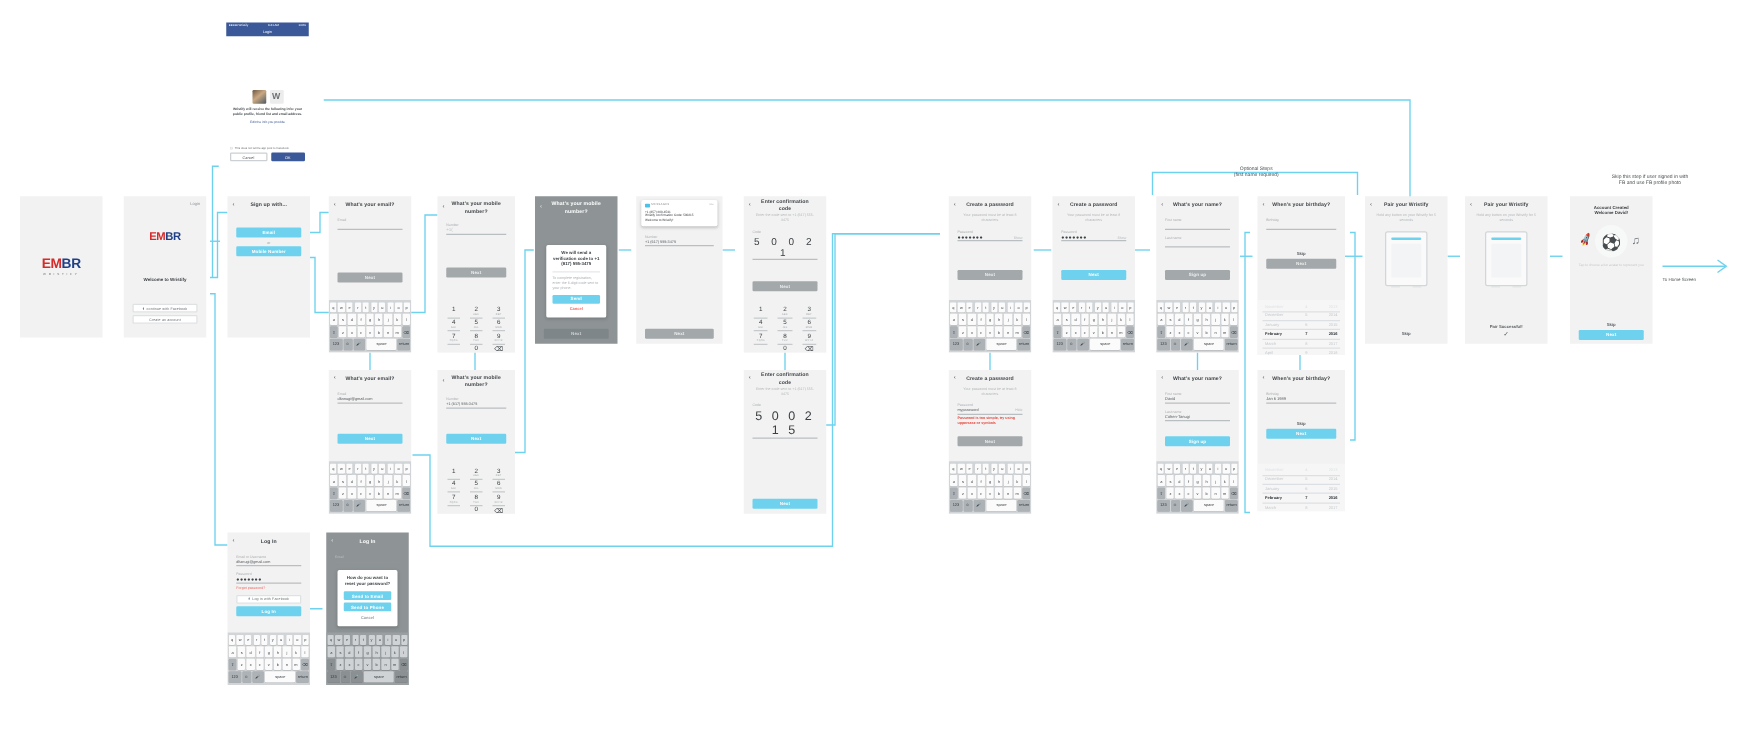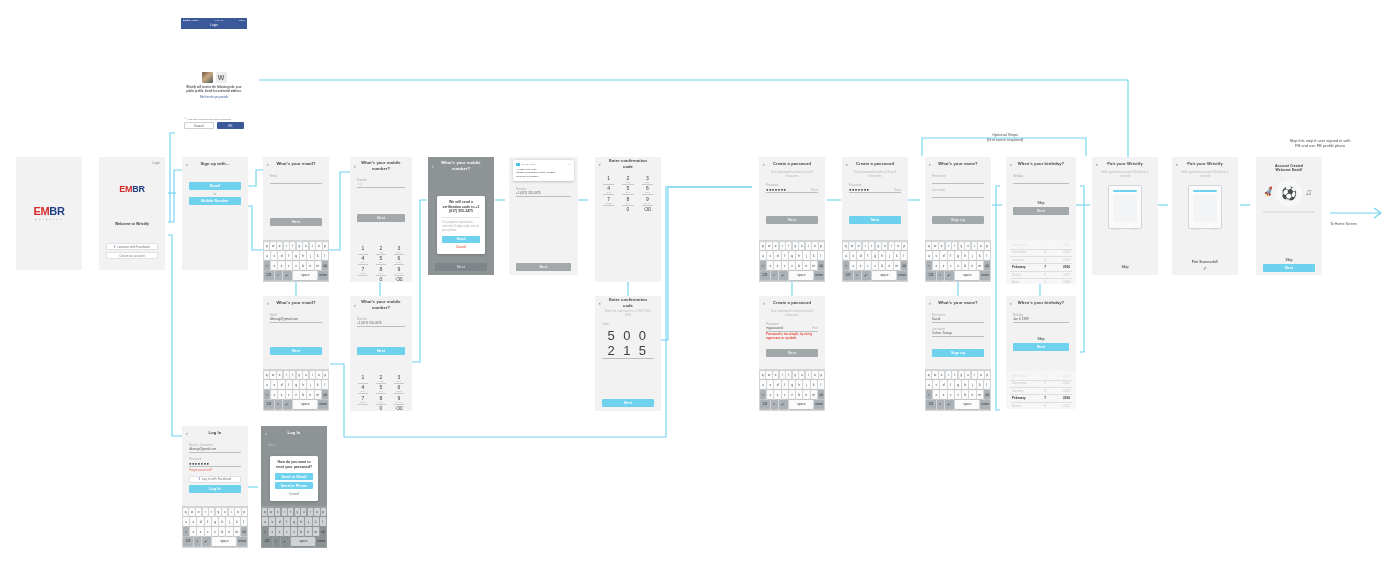--- a/index.html
+++ b/index.html
@@ -633,20 +633,27 @@
       </div>
     </div>
   </div>
 
   <div class="phone" style="left:595px; top:157px; width:66px; height:125px;">
     <div class="scr">
       <div class="navbar">
         <span class="back">‹</span>
         <span class="ttl">Enter confirmation code</span>
       </div>
+      <div class="body">
+        <div class="hint">Enter the code sent to +1 (617) 555-3475</div>
+        <div class="flabel">Code</div>
+        <div class="codebig">5 0 0 2 1</div>
+        <div class="uline"></div>
+        <div class="btn grey" style="margin-top:18px;">Next</div>
+      </div>
       <div class="kbd num">
         <div class="numpad" style="width:100%;">
             <div class="numkey">
               <div class="n">1</div>
               <div class="s">&nbsp;</div>
               <div class="bar"></div>
             </div>
             <div class="numkey">
               <div class="n">2</div>
               <div class="s">ABC</div>
@@ -703,21 +710,21 @@
 
   <div class="phone" style="left:595px; top:296px; width:66px; height:115px;">
     <div class="scr">
       <div class="navbar">
         <span class="back">‹</span>
         <span class="ttl">Enter confirmation code</span>
       </div>
       <div class="body">
         <div class="hint">Enter the code sent to +1 (617) 555-3475</div>
         <div class="flabel">Code</div>
-        <div class="codebig" style="letter-spacing:2.4px; font-size:13px;text-align:center;">5 0 0 2 1 5</div>
+        <div class="codebig" style="letter-spacing:2.4px; font-size:10px;text-align:center;">5 0 0 2 1 5</div>
         <div class="uline"></div>
         <div class="btn cyan" style="position:absolute; left:7px; right:7px; bottom:4px;">Next</div>
       </div>
     </div>
   </div>
 
   <div class="phone" style="left:759px; top:157px; width:66px; height:125px;">
     <div class="scr">
       <div class="navbar">
         <span class="back">‹</span>

